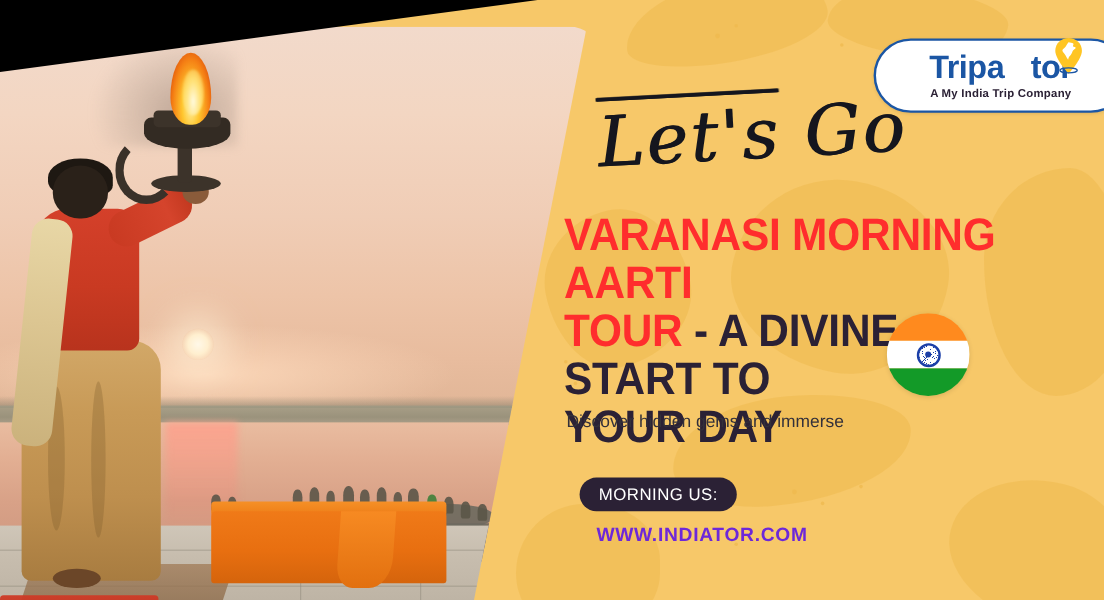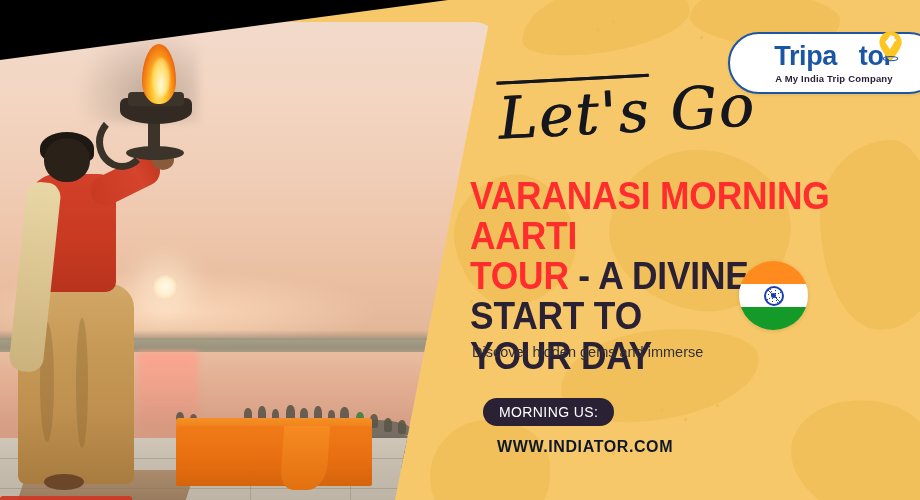--- a/index.html
+++ b/index.html
@@ -175,21 +175,21 @@
   #chakra-hub{position:absolute;left:32px;top:32px;width:5px;height:5px;border-radius:50%;background:#1B3FA8;}
 
   #contact-pill{
     position:absolute;left:483px;top:398px;height:28px;padding:0 16px;
     background:#2B2135;border-radius:16px;
     display:flex;align-items:center;
     font-size:14px;font-weight:normal;color:#FFFFFF;letter-spacing:.4px;
   }
   #website{
     position:absolute;left:497px;top:438px;
-    font-size:16px;font-weight:bold;color:#0f172a;letter-spacing:.6px;
+    font-size:16px;font-weight:bold;color:#6d28d9;letter-spacing:.6px;
   }
 </style>
 </head>
 <body>
 
 <div id="banner">
 
   <div class="mapblob mb1"></div>
   <div class="mapblob mb2"></div>
   <div class="mapblob mb3"></div>

